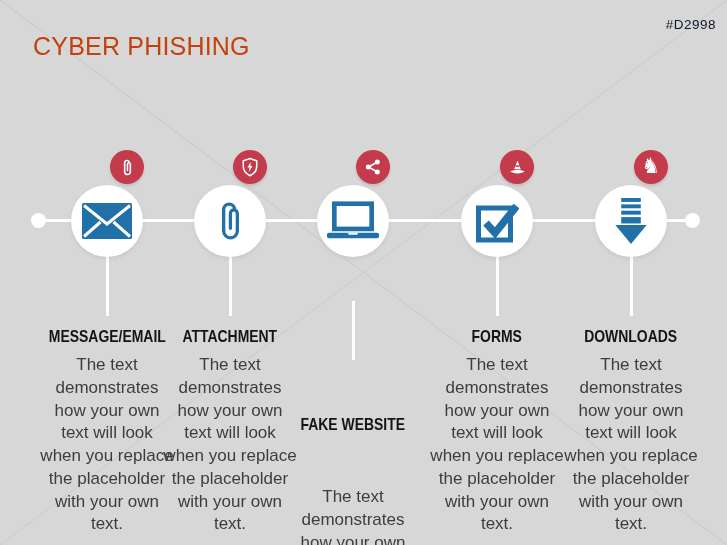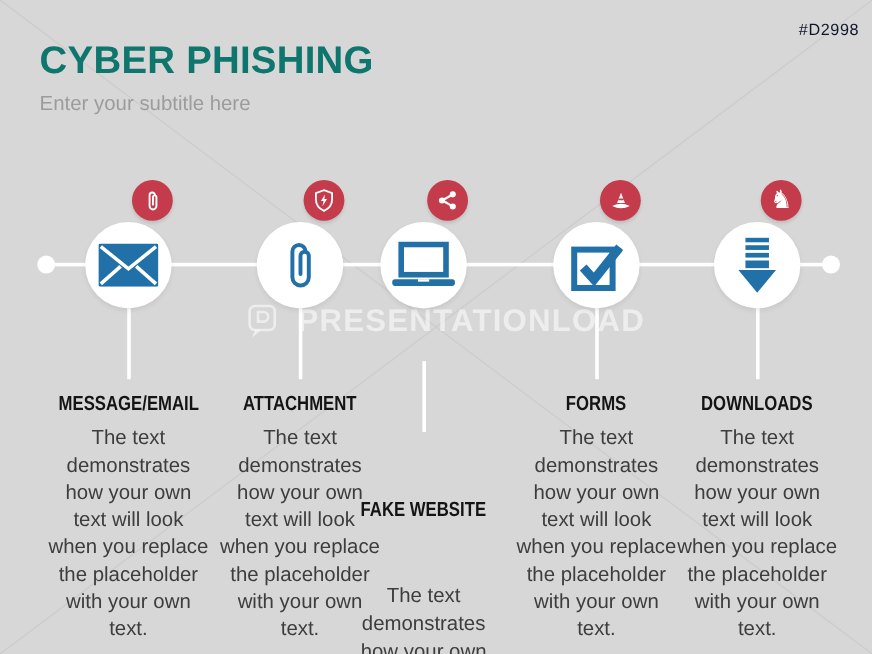--- a/index.html
+++ b/index.html
@@ -6,21 +6,21 @@
   html,body { background:#b0b0b0; }
   .slide {
     position:relative; width:727px; height:545px;
     background:#d7d7d7; overflow:hidden;
     font-family:"Liberation Sans", sans-serif;
   }
   .diagonals { position:absolute; inset:0; z-index:0; }
 
   .title {
     position:absolute; left:33px; top:32px;
-    font-size:32px; font-weight:700; color:#0f766e; letter-spacing:0.2px;
+    font-size:25px; font-weight:400; color:#c2410c; letter-spacing:0.2px;
     z-index:3;
   }
   .subtitle {
     position:absolute; left:33px; top:77px;
     font-size:17px; color:#9c9c9c; z-index:3;
   }
   .ref-code {
     position:absolute; right:11px; top:17px;
     font-size:13.5px; color:#0f172a; letter-spacing:0.5px; z-index:3;
   }
@@ -42,21 +42,21 @@
     position:absolute; top:213px; width:15px; height:15px; border-radius:50%;
     background:#ffffff; z-index:2;
   }
   .timeline-dot.left  { left:31px; }
   .timeline-dot.right { left:685px; }
 
   .step-col {
     position:absolute; top:185px; width:134px; z-index:4;
     display:flex; flex-direction:column; align-items:center;
   }
-  .col-1 { left:40px; }  .col-2 { left:163px;margin-left:20px; } .col-3 { left:286px;gap:44px; }
+  .col-1 { left:40px; }  .col-2 { left:163px; } .col-3 { left:286px;gap:44px; }
   .col-4 { left:430px; } .col-5 { left:564px; }
 
   .step-circle {
     position:relative; width:72px; height:72px; border-radius:50%;
     background:#ffffff; display:flex; align-items:center; justify-content:center;
     box-shadow:0 2px 4px rgba(0,0,0,0.07);
   }
   .badge {
     position:absolute; top:-35px; left:39px; width:34px; height:34px;
     border-radius:50%; background:#c43b4b;
@@ -83,31 +83,22 @@
 <body>
 
 <div class="slide">
 
   <svg class="diagonals" width="727" height="545" viewBox="0 0 727 545">
     <line x1="0" y1="0" x2="727" y2="545" stroke="#cbcbcb" stroke-width="1.2" opacity="0.8"></line>
     <line x1="727" y1="0" x2="0" y2="545" stroke="#cbcbcb" stroke-width="1.2" opacity="0.8"></line>
   </svg>
 
   <div class="title">CYBER PHISHING</div>
-  <div class="subtitle">Enter your subtitle here</div>
   <div class="ref-code">#D2998</div>
 
-  <div class="watermark">
-    <svg width="27" height="30" viewBox="0 0 26 30">
-      <rect x="2.5" y="2" width="21" height="20" rx="4.5" fill="none" stroke="rgba(255,255,255,0.55)" stroke-width="2.2"></rect>
-      <path d="M7 22 L4.5 28.5 L12 22 Z" fill="rgba(255,255,255,0.55)"></path>
-      <path d="M9.5 7 h4.5 a4 4 0 0 1 0 8 H9.5 Z" fill="none" stroke="rgba(255,255,255,0.55)" stroke-width="2.2"></path>
-    </svg>
-    <span class="watermark-text">PRESENTATIONLOAD</span>
-  </div>
 
   <div class="timeline-line"></div>
   <div class="timeline-dot left"></div>
   <div class="timeline-dot right"></div>
 
   <div class="step-col col-1">
     <div class="step-circle">
       <svg width="50" height="36" viewBox="0 0 50 36">
         <rect x="0" y="0" width="50" height="36" rx="1.5" fill="#2170a8"></rect>
         <path d="M2 2.5 L25 21 L48 2.5" fill="none" stroke="#ffffff" stroke-width="3"></path>

